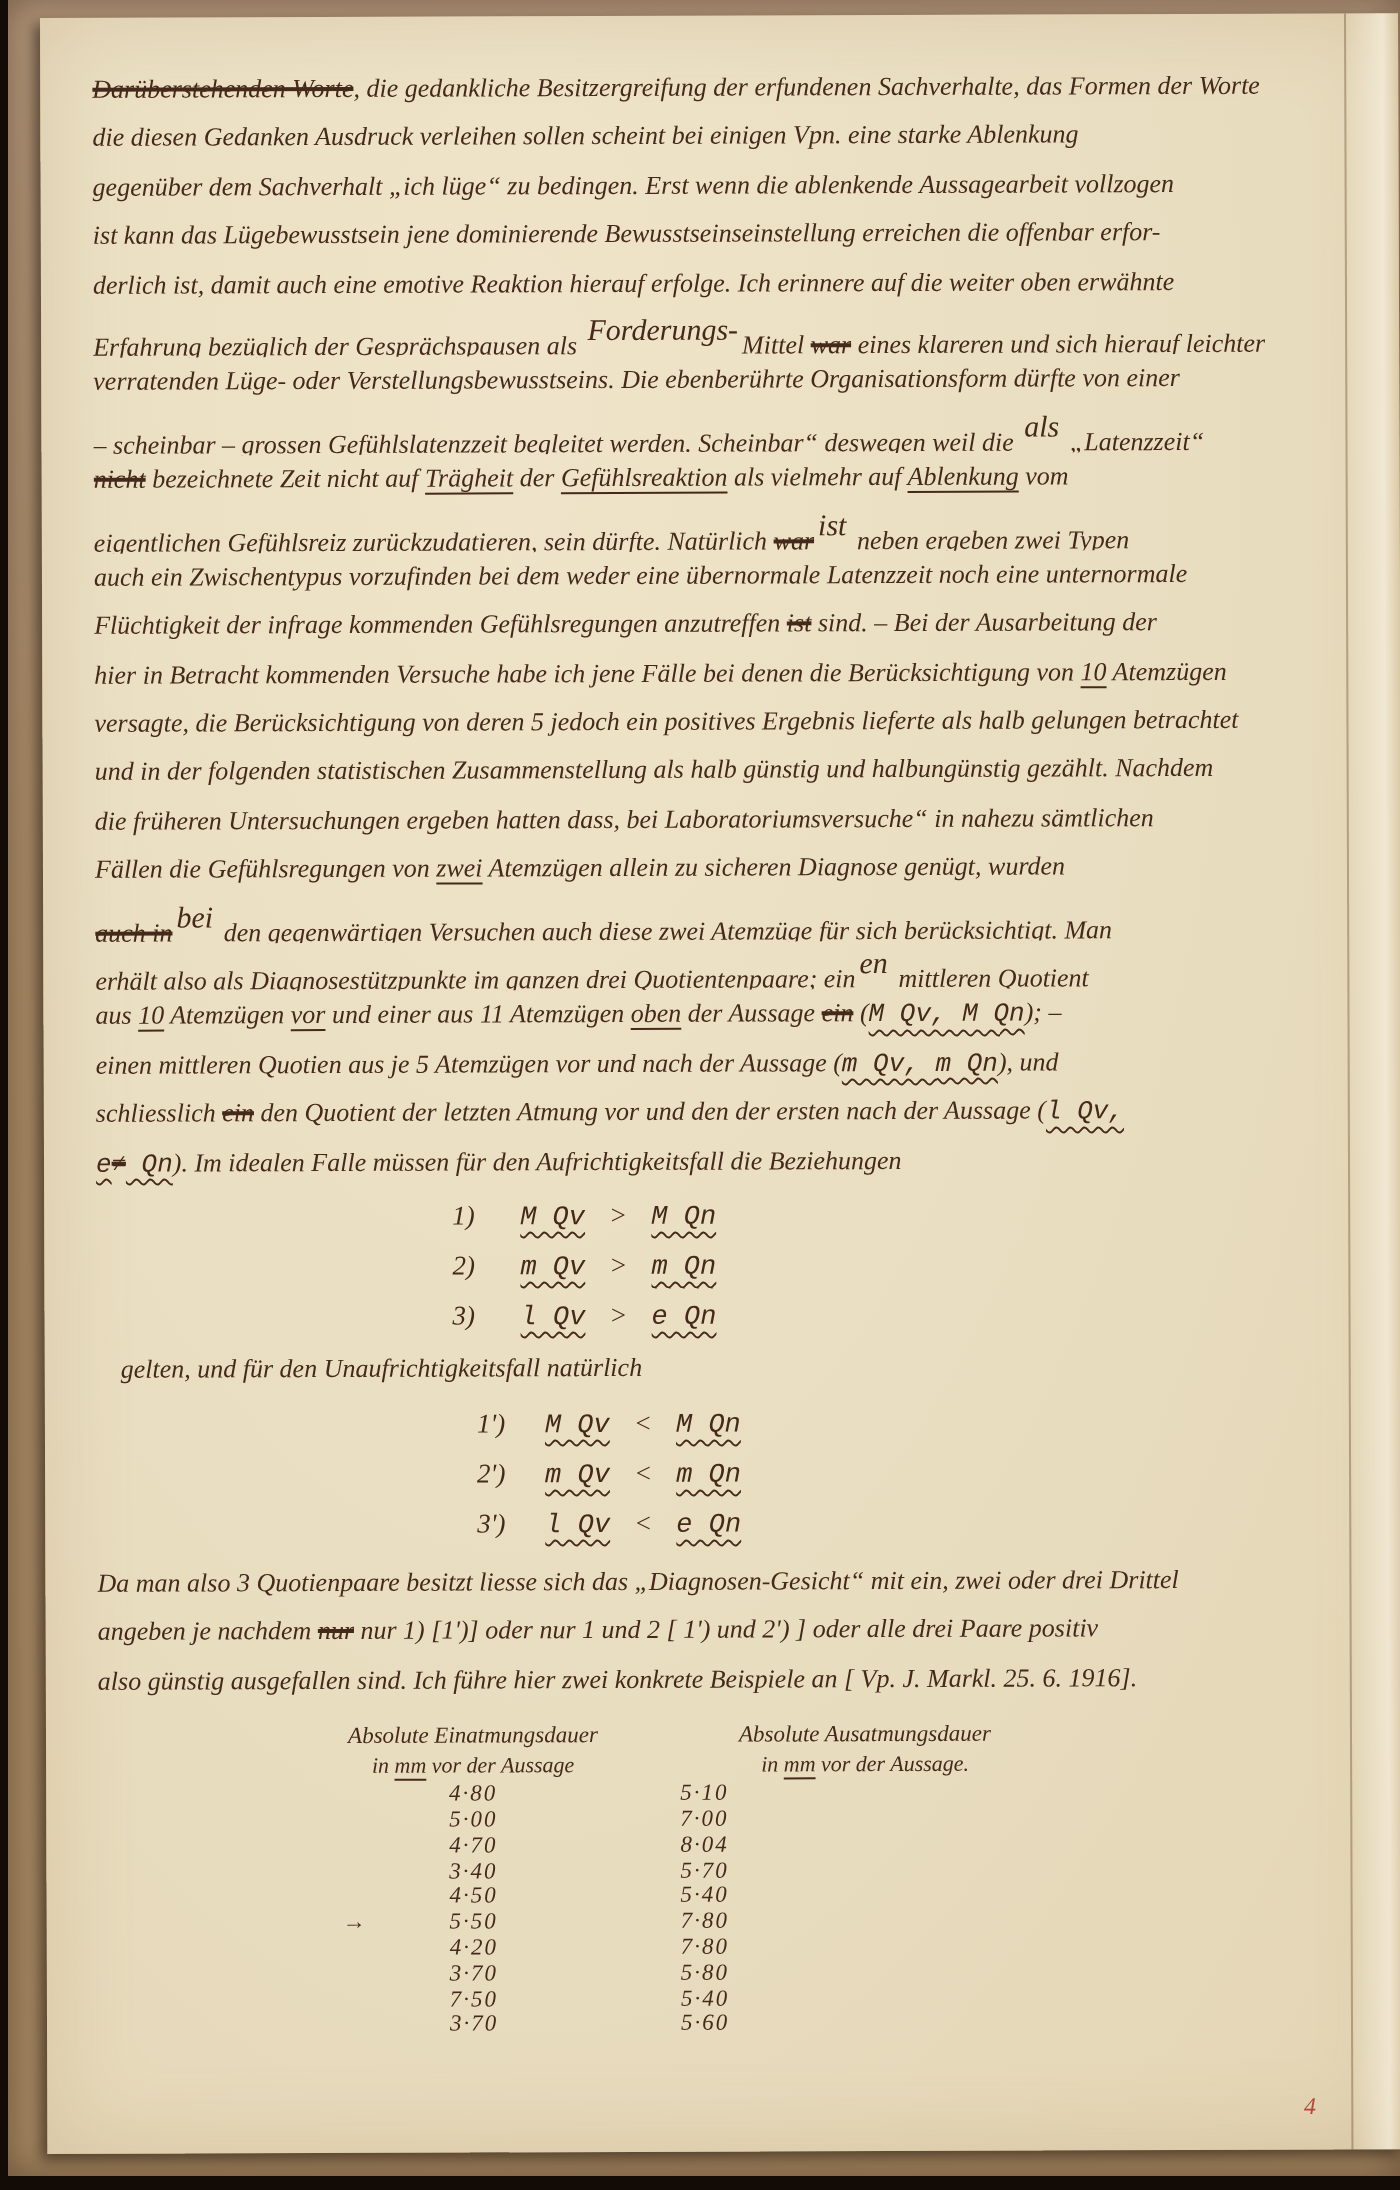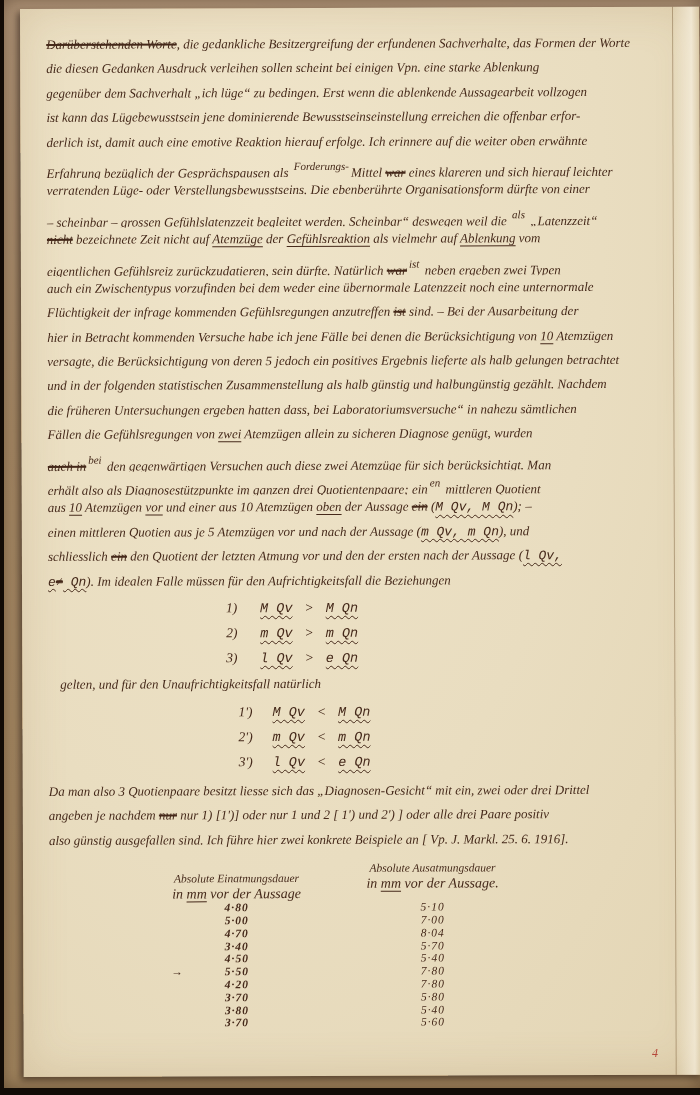--- a/index.html
+++ b/index.html
@@ -33,37 +33,37 @@
   .manuscript{
     position:absolute;left:26px;top:24px;width:632px;
     color:#45291a;
     font-style:italic;
     font-size:13px;line-height:24.4px;
   }
   .line{white-space:nowrap;overflow:hidden;height:24.4px;}
   .s-strike{text-decoration:line-through;text-decoration-thickness:2px;}
   .s-u{text-decoration:underline;text-underline-offset:3px;}
   .s-wavy{text-decoration:underline;text-decoration-style:wavy;text-decoration-thickness:1px;text-underline-offset:3px;font-family:Liberation Mono, monospace;}
-  .s-ins{font-size:11px;vertical-align:7px;margin:0 2px;}
+  .s-ins{font-size:15px;vertical-align:7px;margin:0 2px;}
   .formula-block{margin-left:178px;margin-top:2px;font-size:13.5px;}
   .formula-block.second{margin-left:190px;}
   .fline{height:25px;line-height:25px;white-space:nowrap;}
   .fno{display:inline-block;width:34px;}
   .fop{margin:0 12px;}
   .connector-line{margin-left:12px;height:27px;line-height:27px;white-space:nowrap;}
   .para2{margin-top:5px;}
   .resp-table{margin-top:9px;font-size:11.5px;}
   .thead{display:flex;}
-  .th1{margin-left:100px;width:175px;text-align:center;margin-top:10px;}
+  .th1{margin-left:100px;width:175px;text-align:center;}
   .th2{margin-left:16px;width:185px;text-align:center;font-family:Liberation Serif, serif;}
   .th-title{height:15px;line-height:15px;white-space:nowrap;}
-  .th-sub{height:15px;line-height:15px;font-size:14px;white-space:nowrap;}
+  .th-sub{height:15px;line-height:15px;font-size:11px;white-space:nowrap;}
   .trow{display:flex;height:12.8px;line-height:12.8px;}
-  .td1{margin-left:100px;width:175px;text-align:center;position:relative;letter-spacing:1px;font-weight:bold;}
-  .td2{margin-left:16px;width:185px;text-align:center;letter-spacing:1px;}
+  .td1{margin-left:100px;width:175px;text-align:center;position:relative;letter-spacing:1px;}
+  .td2{margin-left:16px;width:185px;text-align:left;letter-spacing:1px;}
   .arrow-marker{position:absolute;left:22px;top:0;letter-spacing:0;}
   .page-number-mark{
     position:absolute;left:652px;top:1046px;
     color:#b5483a;font-size:12px;font-style:italic;
   }
 </style>
 </head>
 <body>
 
 <div class="mat-board"></div>
@@ -75,32 +75,32 @@
   <div class="manuscript">
     <div id="para1">
         <div class="line"><span class="s-strike">Darüberstehenden Worte</span><span>, die gedankliche Besitzergreifung der erfundenen Sachverhalte, das Formen der Worte</span></div>
         <div class="line"><span>die diesen Gedanken Ausdruck verleihen sollen scheint bei einigen Vpn. eine starke Ablenkung</span></div>
         <div class="line"><span>gegenüber dem Sachverhalt „ich lüge“ zu bedingen. Erst wenn die ablenkende Aussagearbeit vollzogen</span></div>
         <div class="line"><span>ist kann das Lügebewusstsein jene dominierende Bewusstseinseinstellung erreichen die offenbar erfor-</span></div>
         <div class="line"><span>derlich ist, damit auch eine emotive Reaktion hierauf erfolge. Ich erinnere auf die weiter oben erwähnte</span></div>
         <div class="line"><span>Erfahrung bezüglich der Gesprächspausen als </span><span class="s-ins">Forderungs-</span><span>Mittel </span><span class="s-strike">war</span><span> eines klareren und sich hierauf leichter</span></div>
         <div class="line"><span>verratenden Lüge- oder Verstellungsbewusstseins. Die ebenberührte Organisationsform dürfte von einer</span></div>
         <div class="line"><span>– scheinbar – grossen Gefühlslatenzzeit begleitet werden. Scheinbar“ deswegen weil die </span><span class="s-ins">als</span><span> „Latenzzeit“</span></div>
-        <div class="line"><span class="s-strike">nicht</span><span> bezeichnete Zeit nicht auf </span><span class="s-u">Atemzüge</span><span> der </span><span class="s-u">Gefühlsreaktion</span><span> als vielmehr auf </span><span class="s-u">Ablenkung</span><span> vom</span></div>
+        <div class="line"><span class="s-strike">nicht</span><span> bezeichnete Zeit nicht auf </span><span class="s-u">Trägheit</span><span> der </span><span class="s-u">Gefühlsreaktion</span><span> als vielmehr auf </span><span class="s-u">Ablenkung</span><span> vom</span></div>
         <div class="line"><span class="s-u">eigentlichen</span><span> Gefühlsreiz zurückzudatieren, sein dürfte. Natürlich </span><span class="s-strike">war</span><span class="s-ins">ist</span><span> neben ergeben zwei Typen</span></div>
         <div class="line"><span>auch ein Zwischentypus vorzufinden bei dem weder eine übernormale Latenzzeit noch eine unternormale</span></div>
         <div class="line"><span>Flüchtigkeit der infrage kommenden Gefühlsregungen anzutreffen </span><span class="s-strike">ist</span><span> sind. – Bei der Ausarbeitung der</span></div>
         <div class="line"><span>hier in Betracht kommenden Versuche habe ich jene Fälle bei denen die Berücksichtigung von </span><span class="s-u">10</span><span> Atemzügen</span></div>
         <div class="line"><span>versagte, die Berücksichtigung von deren 5 jedoch ein positives Ergebnis lieferte als halb gelungen betrachtet</span></div>
         <div class="line"><span>und in der folgenden statistischen Zusammenstellung als halb günstig und halbungünstig gezählt. Nachdem</span></div>
         <div class="line"><span>die früheren Untersuchungen ergeben hatten dass, bei Laboratoriumsversuche“ in nahezu sämtlichen</span></div>
         <div class="line"><span>Fällen die Gefühlsregungen von </span><span class="s-u">zwei</span><span> Atemzügen allein zu sicheren Diagnose genügt, wurden</span></div>
         <div class="line"><span class="s-strike">auch in</span><span class="s-ins">bei</span><span> den gegenwärtigen Versuchen auch diese zwei Atemzüge für sich berücksichtigt. Man</span></div>
         <div class="line"><span>erhält also als Diagnosestützpunkte im ganzen </span><span class="s-u">drei</span><span> Quotientenpaare; ein</span><span class="s-ins">en</span><span> mittleren Quotient</span></div>
-        <div class="line"><span>aus </span><span class="s-u">10</span><span> Atemzügen </span><span class="s-u">vor</span><span> und einer aus 10 Atemzügen </span><span class="s-u">oben</span><span> der Aussage </span><span class="s-strike">ein</span><span> (</span><span class="s-wavy">M Qv, M Qn</span><span>); –</span></div>
+        <div class="line"><span>aus </span><span class="s-u">10</span><span> Atemzügen </span><span class="s-u">vor</span><span> und einer aus 11 Atemzügen </span><span class="s-u">oben</span><span> der Aussage </span><span class="s-strike">ein</span><span> (</span><span class="s-wavy">M Qv, M Qn</span><span>); –</span></div>
         <div class="line"><span>einen mittleren Quotien aus je 5 Atemzügen vor und nach der Aussage (</span><span class="s-wavy">m Qv, m Qn</span><span>), und</span></div>
         <div class="line"><span>schliesslich </span><span class="s-strike">ein</span><span> den Quotient der letzten Atmung vor und den der ersten nach der Aussage (</span><span class="s-wavy">l Qv,</span></div>
         <div class="line"><span class="s-wavy">e</span><span class="s-strike">≠</span><span class="s-wavy"> Qn</span><span>). Im idealen Falle müssen für den Aufrichtigkeitsfall die Beziehungen</span></div>
       </div>
 
     <div id="formulas1" class="formula-block">
         <div class="fline"><span class="fno">1)</span><span class="s-wavy">M Qv</span><span class="fop">&gt;</span><span class="s-wavy">M Qn</span></div>
         <div class="fline"><span class="fno">2)</span><span class="s-wavy">m Qv</span><span class="fop">&gt;</span><span class="s-wavy">m Qn</span></div>
         <div class="fline"><span class="fno">3)</span><span class="s-wavy">l Qv</span><span class="fop">&gt;</span><span class="s-wavy">e Qn</span></div>
       </div>
@@ -159,21 +159,21 @@
           </div>
           <div class="trow">
             <div class="td1"><span>4·20</span></div>
             <div class="td2">7·80</div>
           </div>
           <div class="trow">
             <div class="td1"><span>3·70</span></div>
             <div class="td2">5·80</div>
           </div>
           <div class="trow">
-            <div class="td1"><span>3·80</span></div>
+            <div class="td1"><span>7·50</span></div>
             <div class="td2">5·40</div>
           </div>
           <div class="trow">
             <div class="td1"><span>3·70</span></div>
             <div class="td2">5·60</div>
           </div>
         </div>
     </div>
   </div>
 </div>

